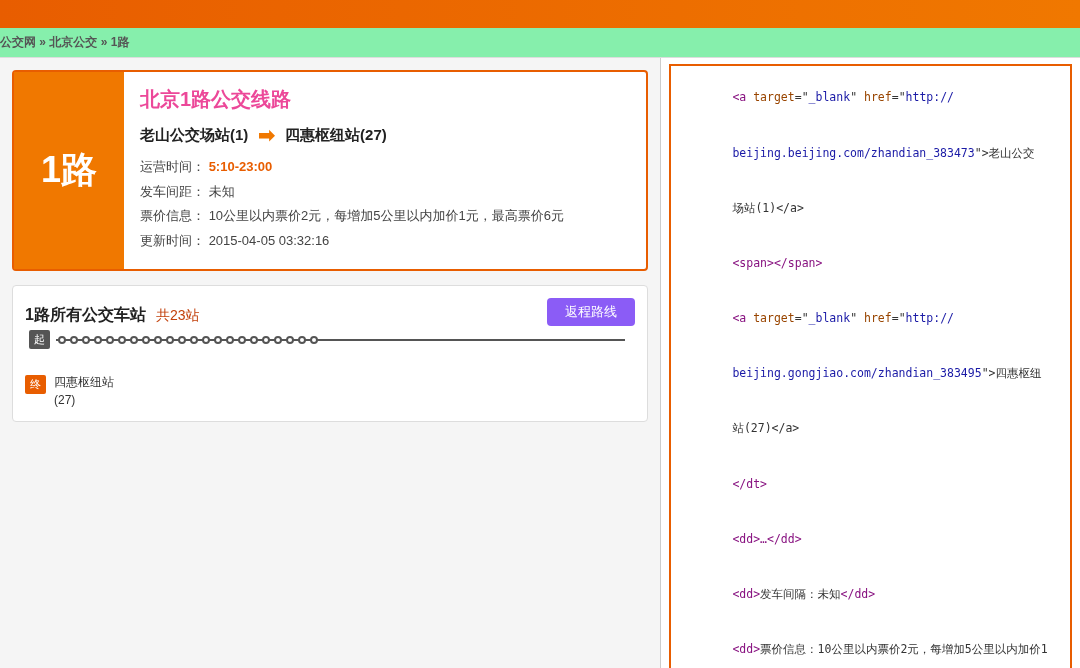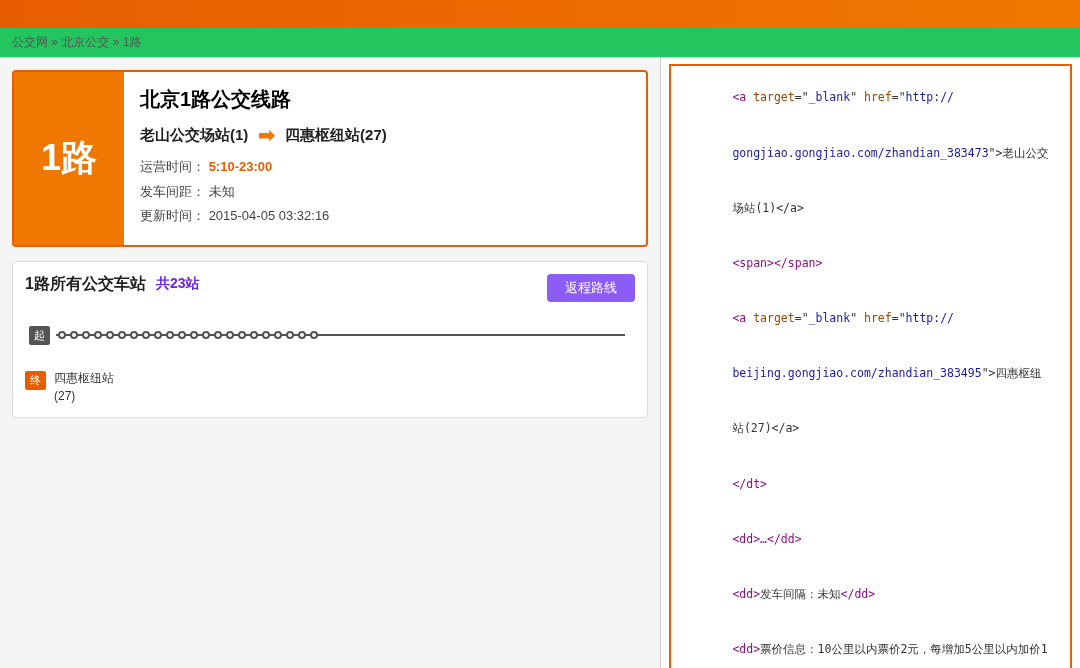--- a/index.html
+++ b/index.html
@@ -18,25 +18,26 @@
     #top-bar {
       background: linear-gradient(to right, #e85d00, #f07800);
       height: 28px;
       display: flex;
       align-items: center;
       padding: 0 10px;
     }
 
     
     #breadcrumb-bar {
-      background: #22c55e;
+      background: #86efac;
       border-bottom: 1px solid #ddd;
-      padding: 6px 12px;
+      padding: 6px 0;
       font-size: 12px;
       color: #555;
+      font-weight: bold;
     }
     #breadcrumb-bar a { color: #555; text-decoration: none; }
     #breadcrumb-bar span { color: #555; }
 
     
     #main-layout {
       display: flex;
       flex: 1;
       overflow: hidden;
     }
@@ -72,21 +73,21 @@
     }
 
     #bus-details {
       padding: 14px 16px;
       flex: 1;
     }
 
     #bus-title {
       font-size: 20px;
       font-weight: bold;
-      color: #000000;
+      color: #ec4899;
       margin-bottom: 10px;
     }
 
     #bus-route-line {
       display: flex;
       align-items: center;
       margin-bottom: 10px;
       font-size: 15px;
       font-weight: bold;
       color: #222;
@@ -111,41 +112,41 @@
     
     #stations-section {
       background: #fff;
       border: 1px solid #ddd;
       border-radius: 4px;
       padding: 12px;
     }
 
     #stations-header {
       display: flex;
-      align-items: flex-start;
+      align-items: flex-end;
       justify-content: space-between;
-      margin-bottom: 24px;
+      margin-bottom: 4px;
     }
 
     #stations-title-group {
       display: flex;
       align-items: center;
       gap: 10px;
     }
 
     #stations-title {
       font-size: 16px;
       font-weight: bold;
       color: #222;
     }
 
     #stations-count {
-      color: #6d28d9;
+      color: #c2410c;
       font-size: 14px;
-      font-weight: bold;
+      font-weight: normal;
     }
 
     #return-btn {
       background: #8b5cf6;
       color: #fff;
       border: none;
       border-radius: 4px;
       padding: 5px 18px;
       font-size: 13px;
       cursor: pointer;
@@ -285,20 +286,24 @@
         </div>
         <div class="bus-info-row">
           <span class="bus-info-label">运营时间：</span>
           <span class="bus-info-value-highlight">5:10-23:00</span>
         </div>
         <div class="bus-info-row">
           <span class="bus-info-label">发车间距：</span>
           <span>未知</span>
         </div>
         <div class="bus-info-row">
+          <span class="bus-info-label">票价信息：</span>
+          <span>10公里以内票价2元，每增加5公里以内加价1元，最高票价6元</span>
+        </div>
+        <div class="bus-info-row">
           <span class="bus-info-label">更新时间：</span>
           <span>2015-04-05 03:32:16</span>
         </div>
       </div>
     </div>
 
     <div id="stations-section">
       <div id="stations-header">
         <div id="stations-title-group">
           <span id="stations-title">1路所有公交车站</span>
@@ -350,21 +355,21 @@
 
   </div>
 
   <div id="right-panel">
 
     <div id="devtools-top-highlight">
       <div class="code-line">
         <span class="html-tag">&lt;a </span><span class="html-attr">target</span><span class="equals-sign">="</span><span class="html-value">_blank</span><span class="equals-sign">"</span> <span class="html-attr">href</span><span class="equals-sign">="</span><span class="html-value">http://</span>
       </div>
       <div class="code-line">
-        <span class="html-value">gongjiao.gongjiao.com/zhandian_383473</span><span class="html-text">"&gt;老山公交</span>
+        <span class="html-value">beijing.beijing.com/zhandian_383473</span><span class="html-text">"&gt;老山公交</span>
       </div>
       <div class="code-line">
         <span class="html-text">场站(1)&lt;/a&gt;</span>
       </div>
       <div class="code-line">
         <span class="html-tag">&lt;span&gt;&lt;/span&gt;</span>
       </div>
       <div class="code-line">
         <span class="html-tag">&lt;a </span><span class="html-attr">target</span><span class="equals-sign">="</span><span class="html-value">_blank</span><span class="equals-sign">"</span> <span class="html-attr">href</span><span class="equals-sign">="</span><span class="html-value">http://</span>
       </div>

